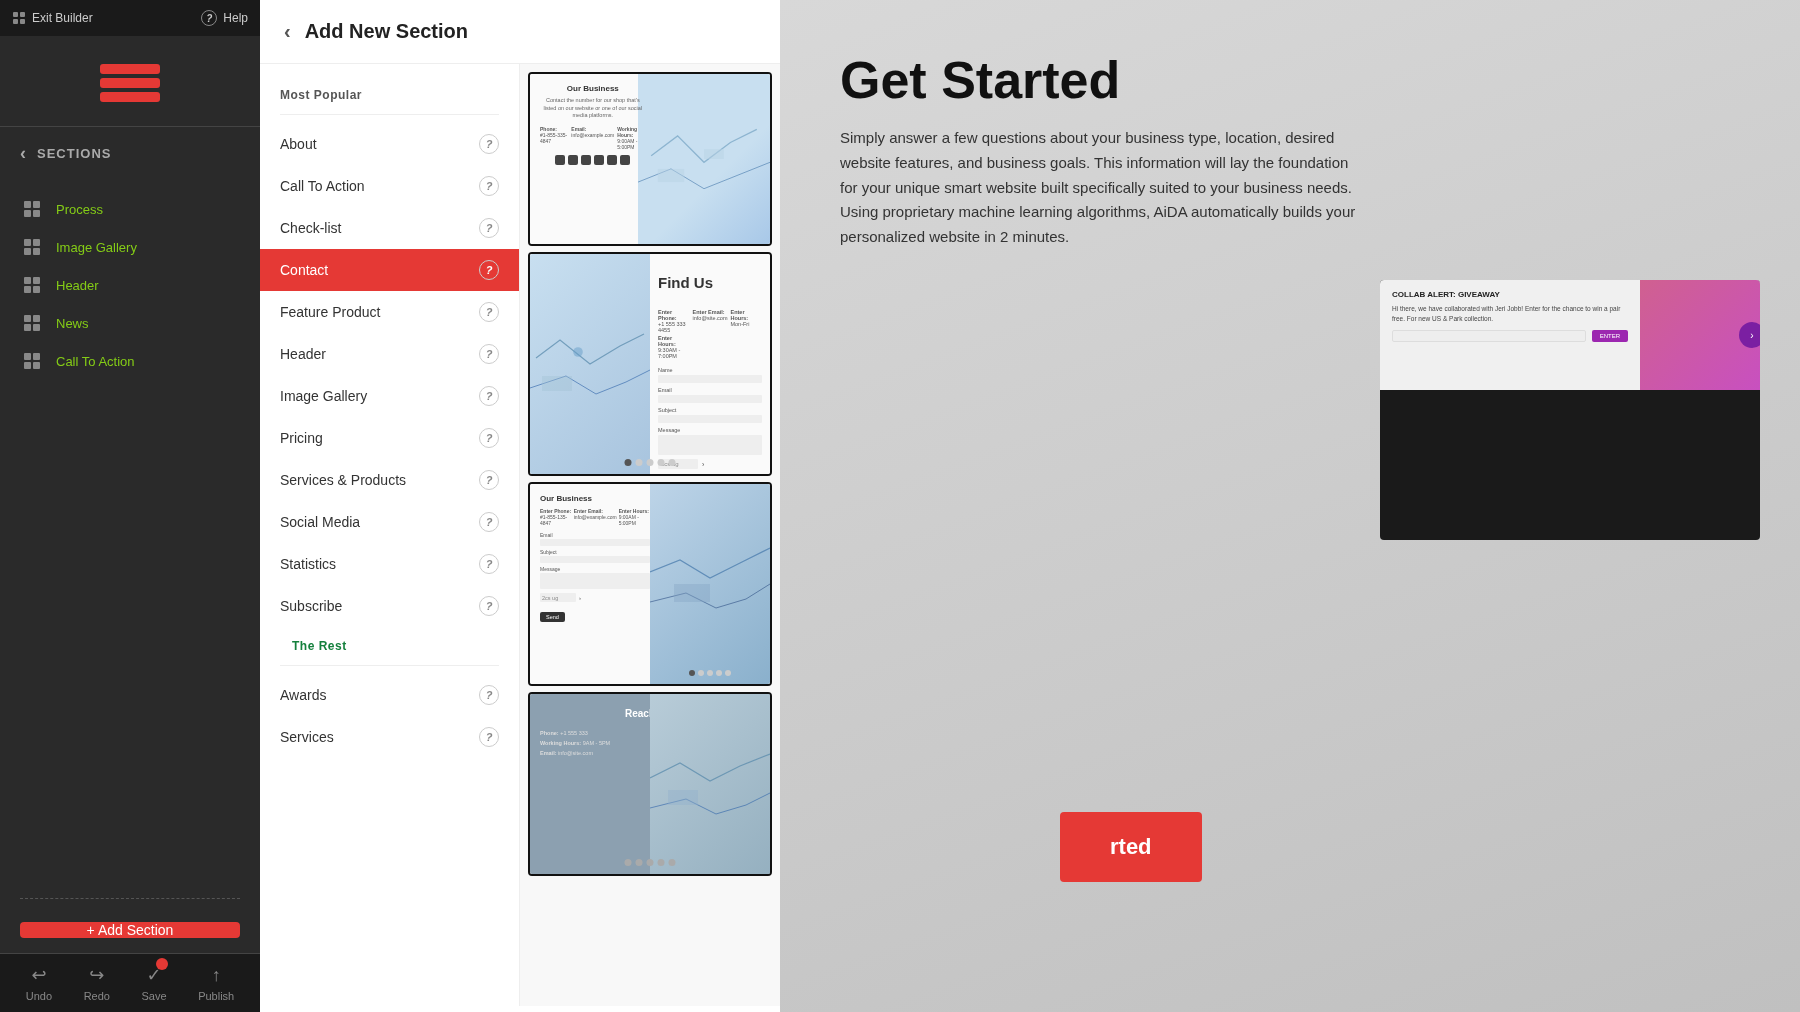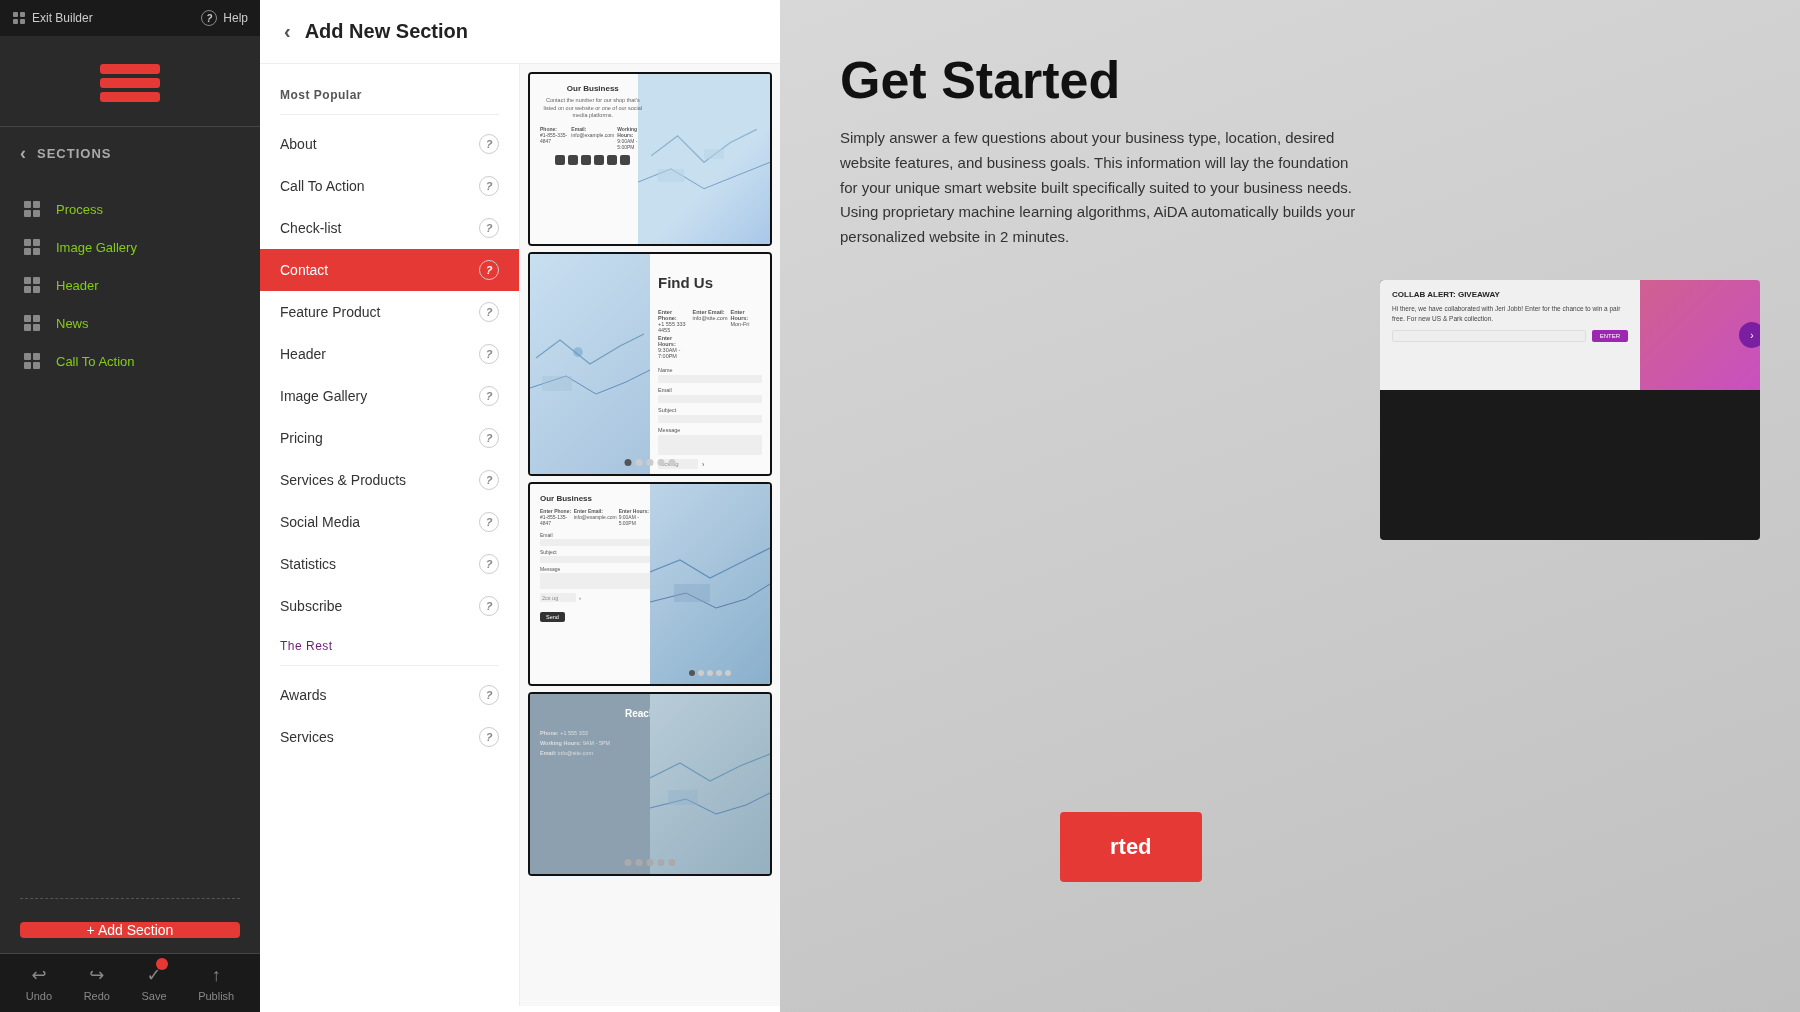--- a/index.html
+++ b/index.html
@@ -241,24 +241,25 @@
       display: flex;
       align-items: center;
       justify-content: center;
       font-size: 11px;
       color: #888;
       font-style: italic;
       font-weight: bold;
     }
     .rest-section-label {
       font-size: 12px;
-      font-weight: normal;
-      color: #701a75;
+      font-weight: bold;
+      color: #15803d;
       padding: 12px 20px 8px;
       letter-spacing: 0.5px;
+      margin-left: 12px;
     }
 
     
     .preview-panel {
       flex: 1;
       overflow-y: auto;
       background: #f8f8f8;
       padding: 8px;
       display: flex;
       flex-direction: column;

